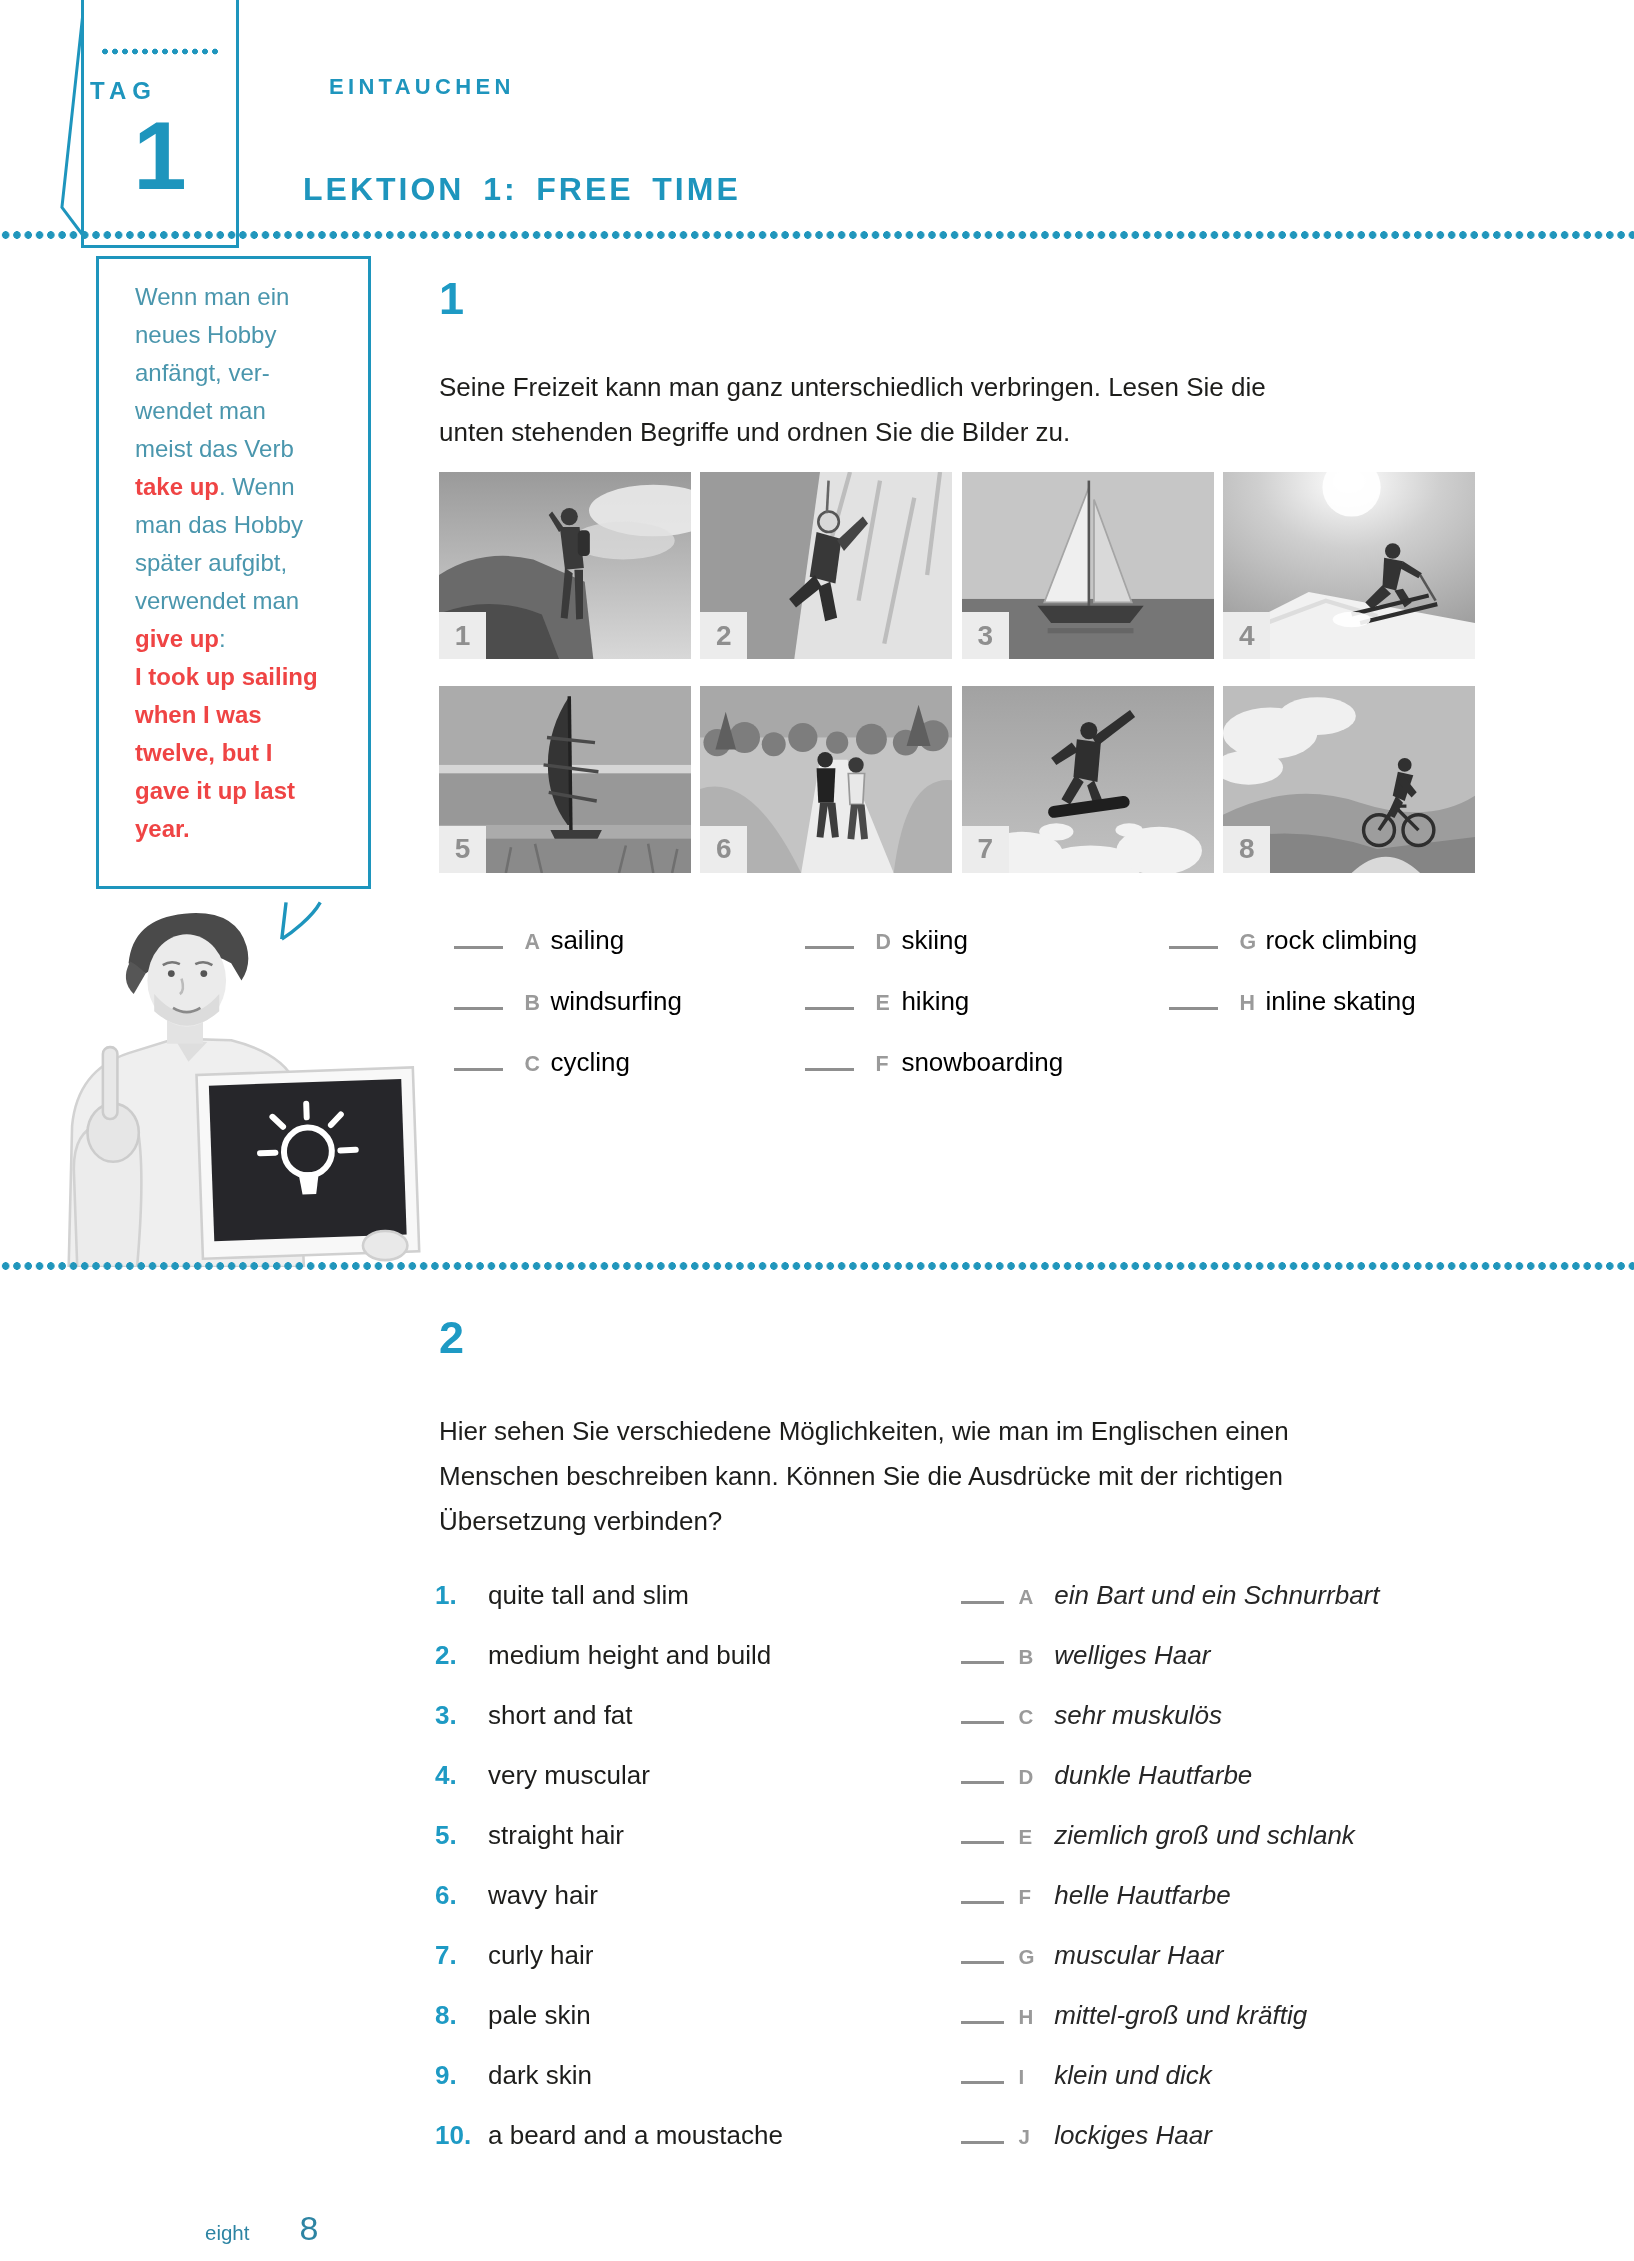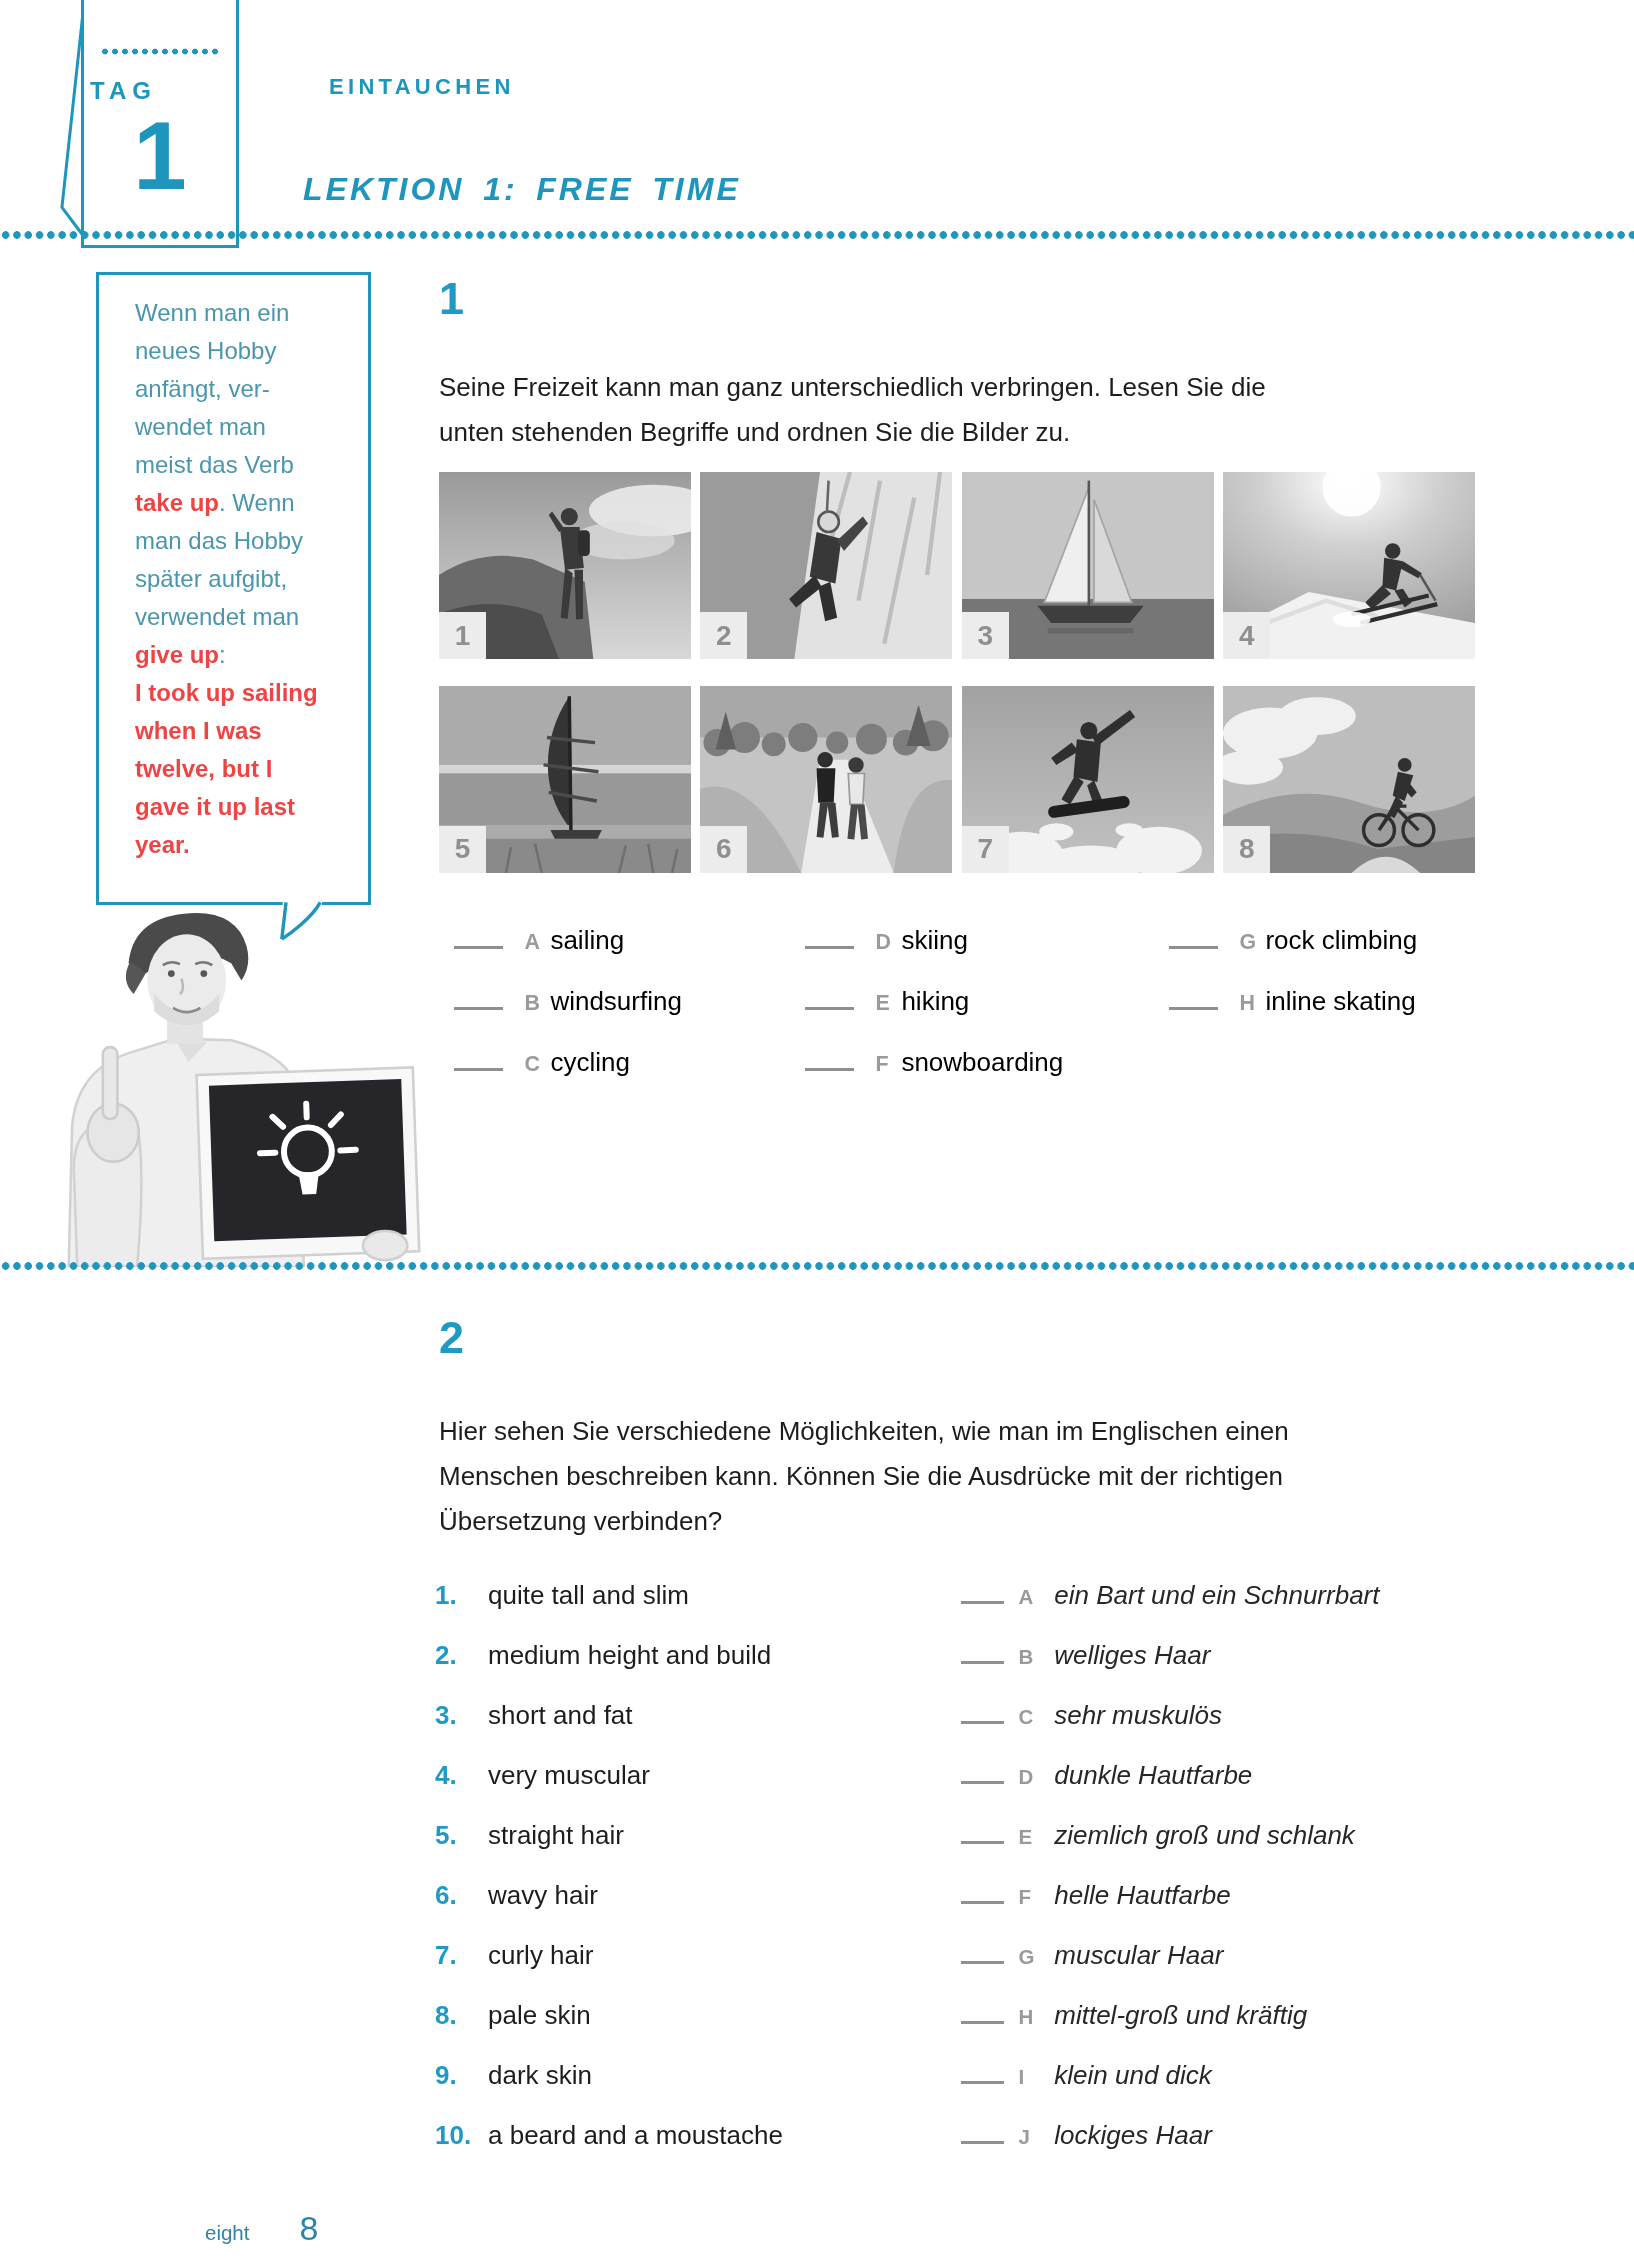--- a/index.html
+++ b/index.html
@@ -20,33 +20,33 @@
     background-image:radial-gradient(circle, #1e95bd 2.6px, rgba(0,0,0,0) 3.1px);
     background-size:10px 6.8px; background-position:left center; background-repeat:repeat-x;
   }
   .cal-tag { margin-top:22px; text-align:left; color:#1e95bd; font-weight:700;
     font-size:24px; letter-spacing:6px; text-indent:6px; }
   .cal-num { margin-top:3.4px; text-align:center; color:#1e95bd; font-weight:700;
     font-size:96px; line-height:1.0; }
   .kicker { position:absolute; left:305px; top:74px; color:#1e95bd; font-weight:700;
     font-size:22px; letter-spacing:4.3px;margin-left:24px; }
   .title { position:absolute; left:303px; top:171px; color:#1e95bd; font-weight:700;
-    font-size:32px; letter-spacing:3px; word-spacing:6.8px;font-style:italic; }
+    font-size:32px; letter-spacing:3px; word-spacing:6.8px; }
 
   .divider {
     position:absolute; left:0; width:1634px; height:7.7px;
     background-image:radial-gradient(circle, #2196bc 3.4px, rgba(0,0,0,0) 3.9px);
     background-size:11.3px 7.7px; background-position:left center; background-repeat:repeat-x;
   }
   .d1 { top:231px; }
   .d2 { top:1262px; }
 
   
   .bubble {
-    position:absolute; left:96px; top:272px; width:275px; height:633px;
+    position:absolute; left:96px; top:256px; width:275px; height:633px;
     border:3.4px solid #1e95bd; background:#fff; padding:19px 12px 8.6px 36px;
   }
   .bubble-text { white-space:pre-line; font-size:24px; line-height:38px; color:#4a96ad; }
   .bubble-text .b { font-weight:700; color:#ef4444; }
   .tail { position:absolute; left:274px; top:899px; }
 
   
   .man { position:absolute; left:17px; top:912px; }
 
   

